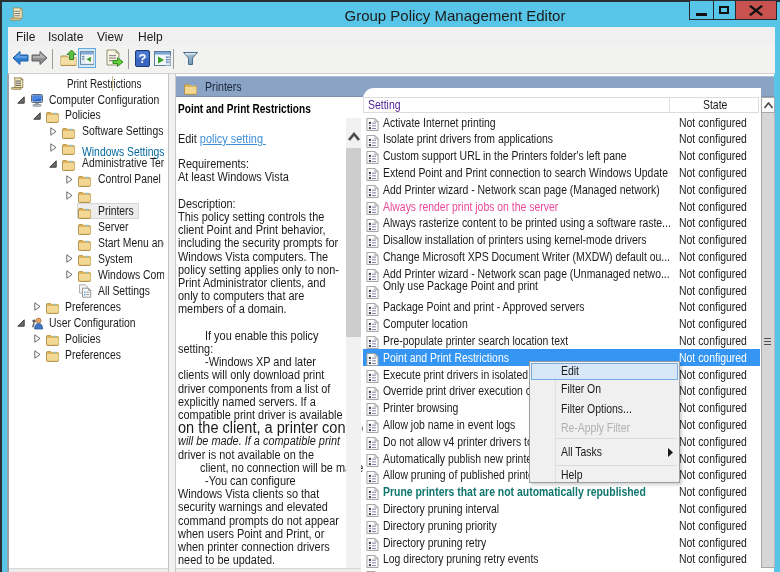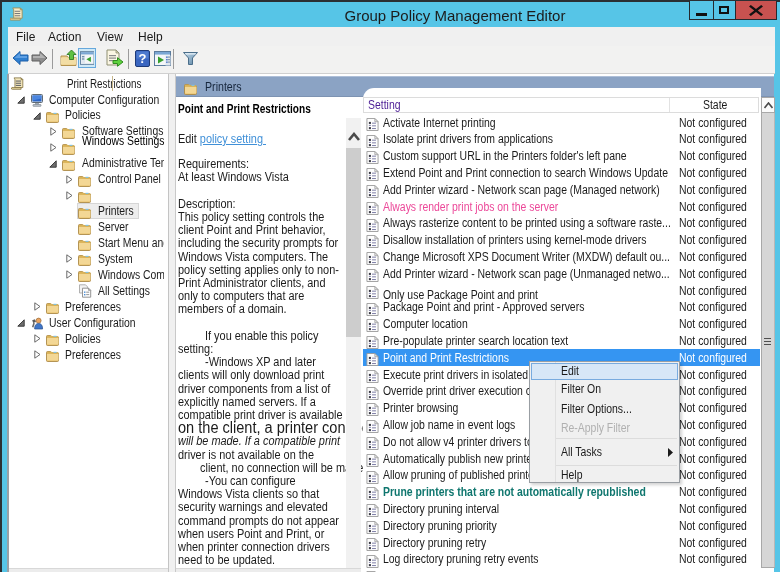--- a/index.html
+++ b/index.html
@@ -23,21 +23,21 @@
 <div class="ab" style="left:690px;top:1px;width:23px;height:18px;background:#56c5e7;"></div>
 <div class="ab" style="left:714px;top:1px;width:21px;height:18px;background:#56c5e7;"></div>
 <div class="ab" style="left:736px;top:1px;width:40px;height:18px;background:#c85250;"></div>
 <div class="ab" style="left:696px;top:13px;width:11px;height:2.5px;background:#111;"></div>
 <div class="ab" style="left:719px;top:6px;width:10px;height:8px;border:2.2px solid #111;background:transparent;box-sizing:border-box;"></div>
 <svg class="ab" style="left:749px;top:5px;" width="14" height="11" viewBox="0 0 14 11">
 <path d="M1.8 0 L7 4 L12.2 0 L14 1.6 L8.8 5.5 L14 9.4 L12.2 11 L7 7 L1.8 11 L0 9.4 L5.2 5.5 L0 1.6 Z" fill="#111"></path>
 </svg>
 <div class="ab" style="left:8px;top:27px;width:766.5px;height:19px;background:#f0f0f0;"></div>
 <div class="ab txt" style="left:16px;top:28.5px;font-size:12px;color:#1a1a1a;font-weight:400;">File</div>
-<div class="ab txt" style="left:48px;top:28.5px;font-size:12px;color:#1a1a1a;font-weight:400;">Action</div>
+<div class="ab txt" style="left:48px;top:28.5px;font-size:12px;color:#1a1a1a;font-weight:400;">Isolate</div>
 <div class="ab txt" style="left:97px;top:28.5px;font-size:12px;color:#1a1a1a;font-weight:400;">View</div>
 <div class="ab txt" style="left:138px;top:28.5px;font-size:12px;color:#1a1a1a;font-weight:400;">Help</div>
 <div class="ab" style="left:8px;top:46px;width:766.5px;height:28px;background:#f2f2f1;border-bottom:1px solid #d0d0d0;box-sizing:border-box;"></div>
 <svg class="ab" style="left:12px;top:51px;" width="17" height="14" viewBox="0 0 17 14">
 <path d="M1 7 L8 0.5 V4 H16 V10 H8 V13.5 Z" fill="#2f7fd0" stroke="#1c5fa8" stroke-width="1"></path>
 <path d="M2.5 7 L8 2 V5 H15 V7 Z" fill="#6aa9e8" opacity="0.8"></path>
 </svg>
 <svg class="ab" style="left:31px;top:51px;" width="17" height="14" viewBox="0 0 17 14">
 <path d="M16 7 L9 0.5 V4 H1 V10 H9 V13.5 Z" fill="#8e8e8e" stroke="#5f5f5f" stroke-width="1"></path>
 <path d="M14.5 7 L9 2 V5 H2 V7 Z" fill="#bdbdbd" opacity="0.8"></path>
@@ -271,21 +271,21 @@
 <div class="ab" style="left:365.5px;top:284.8px;width:13px;height:13px;"><svg width="13" height="13" viewBox="0 0 13 14">
 <path d="M0.5 0.5 h8.5 l3.5 3.5 v9.5 h-12 z" fill="#fdfdfd" stroke="#9a9a9a" stroke-width="1"></path>
 <path d="M9 0.5 l3.5 3.5 h-3.5 z" fill="#e8e8e8" stroke="#9a9a9a" stroke-width="0.8"></path>
 <rect x="2.6" y="4.2" width="2.2" height="2.2" fill="#3a3a44"></rect>
 <rect x="6" y="5" width="4.2" height="1.1" fill="#8080a8"></rect>
 <rect x="2.6" y="7.4" width="2.2" height="1.1" fill="#8080a8"></rect>
 <rect x="6" y="7.9" width="4.2" height="1.1" fill="#8080a8"></rect>
 <rect x="2.6" y="9.8" width="2.2" height="2.2" fill="#3a3a44"></rect>
 <rect x="6" y="10.8" width="4.2" height="1.1" fill="#8080a8"></rect>
 </svg></div>
-<div class="ab txt" style="left:382.5px;top:287px;font-size:12px;color:#1b1b1b;font-weight:400;width:294px;overflow:hidden;"><span style="display:inline-block;transform:scaleX(0.87);transform-origin:0 50%;white-space:nowrap;">Only use Package Point and print</span></div>
+<div class="ab txt" style="left:382.5px;top:278px;font-size:12px;color:#1b1b1b;font-weight:400;width:294px;overflow:hidden;"><span style="display:inline-block;transform:scaleX(0.87);transform-origin:0 50%;white-space:nowrap;">Only use Package Point and print</span></div>
 <div class="ab txt" style="left:678.5px;top:282.6px;font-size:12px;color:#1b1b1b;font-weight:400;"><span style="display:inline-block;transform:scaleX(0.87);transform-origin:0 50%;white-space:nowrap;">Not configured</span></div>
 <div class="ab" style="left:365.5px;top:301.6px;width:13px;height:13px;"><svg width="13" height="13" viewBox="0 0 13 14">
 <path d="M0.5 0.5 h8.5 l3.5 3.5 v9.5 h-12 z" fill="#fdfdfd" stroke="#9a9a9a" stroke-width="1"></path>
 <path d="M9 0.5 l3.5 3.5 h-3.5 z" fill="#e8e8e8" stroke="#9a9a9a" stroke-width="0.8"></path>
 <rect x="2.6" y="4.2" width="2.2" height="2.2" fill="#3a3a44"></rect>
 <rect x="6" y="5" width="4.2" height="1.1" fill="#8080a8"></rect>
 <rect x="2.6" y="7.4" width="2.2" height="1.1" fill="#8080a8"></rect>
 <rect x="6" y="7.9" width="4.2" height="1.1" fill="#8080a8"></rect>
 <rect x="2.6" y="9.8" width="2.2" height="2.2" fill="#3a3a44"></rect>
 <rect x="6" y="10.8" width="4.2" height="1.1" fill="#8080a8"></rect>
@@ -536,21 +536,21 @@
 <div class="ab txt" style="left:81.5px;top:123.3px;font-size:12px;color:#1b1b1b;font-weight:400;"><span style="display:inline-block;transform:scaleX(0.865);transform-origin:0 50%;white-space:nowrap;">Software Settings</span></div>
 <svg class="ab" style="left:50px;top:142.8px;" width="7" height="9" viewBox="0 0 7 9">
 <path d="M0.8 0.8 L6 4.5 L0.8 8.2 Z" fill="#ffffff" stroke="#6a6a6a" stroke-width="1"></path>
   </svg>
 <div class="ab" style="left:62px;top:140.8px;width:14px;height:13px;"><svg width="13" height="12" viewBox="0 0 13 12">
 <path d="M0.5 2.5 q0 -1 1 -1 h3 l1 1.2 h6 q1 0 1 1 v6.8 q0 1 -1 1 h-10 q-1 0 -1 -1 z" fill="#e9c169" stroke="#ad8b49" stroke-width="0.9"></path>
 <path d="M1 3.8 h11.5 v-0.6 q0 -0.9 -1 -0.9 h-5.2 l-0.5 -0.6 h-3.8 q-0.9 0 -1 0.9 z" fill="#d9b258"></path>
 <path d="M1 4 h11.5 v5.5 q0 0.9 -1 0.9 h-9.5 q-1 0 -1 -0.9 z" fill="#f3d795"></path>
 <rect x="7.5" y="1.8" width="3" height="1.1" fill="#7ec3e8"></rect>
 </svg></div>
-<div class="ab txt" style="left:81.5px;top:133px;font-size:12px;color:#000000;font-weight:400;"><span style="display:inline-block;transform:scaleX(0.865);transform-origin:0 50%;white-space:nowrap;">Windows Settings</span></div>
+<div class="ab txt" style="left:81.5px;top:144px;font-size:12px;color:#0369a1;font-weight:400;"><span style="display:inline-block;transform:scaleX(0.865);transform-origin:0 50%;white-space:nowrap;">Windows Settings</span></div>
 <svg class="ab" style="left:48.5px;top:159.7px;" width="8" height="8" viewBox="0 0 8 8">
 <path d="M7.2 0.8 V7.2 H0.8 Z" fill="#6e6e6e" stroke="#3c3c3c" stroke-width="1"></path>
   </svg>
 <div class="ab" style="left:62px;top:156.7px;width:14px;height:13px;"><svg width="13" height="12" viewBox="0 0 13 12">
 <path d="M0.5 2.5 q0 -1 1 -1 h3 l1 1.2 h6 q1 0 1 1 v6.8 q0 1 -1 1 h-10 q-1 0 -1 -1 z" fill="#e9c169" stroke="#ad8b49" stroke-width="0.9"></path>
 <path d="M1 3.8 h11.5 v-0.6 q0 -0.9 -1 -0.9 h-5.2 l-0.5 -0.6 h-3.8 q-0.9 0 -1 0.9 z" fill="#d9b258"></path>
 <path d="M1 4 h11.5 v5.5 q0 0.9 -1 0.9 h-9.5 q-1 0 -1 -0.9 z" fill="#f3d795"></path>
 <rect x="7.5" y="1.8" width="3" height="1.1" fill="#7ec3e8"></rect>
 </svg></div>
 <div class="ab txt" style="left:81.5px;top:155.2px;font-size:12px;color:#1b1b1b;font-weight:400;width:82.5px;overflow:hidden;"><span style="display:inline-block;transform:scaleX(0.865);transform-origin:0 50%;white-space:nowrap;">Administrative Templates</span></div>

